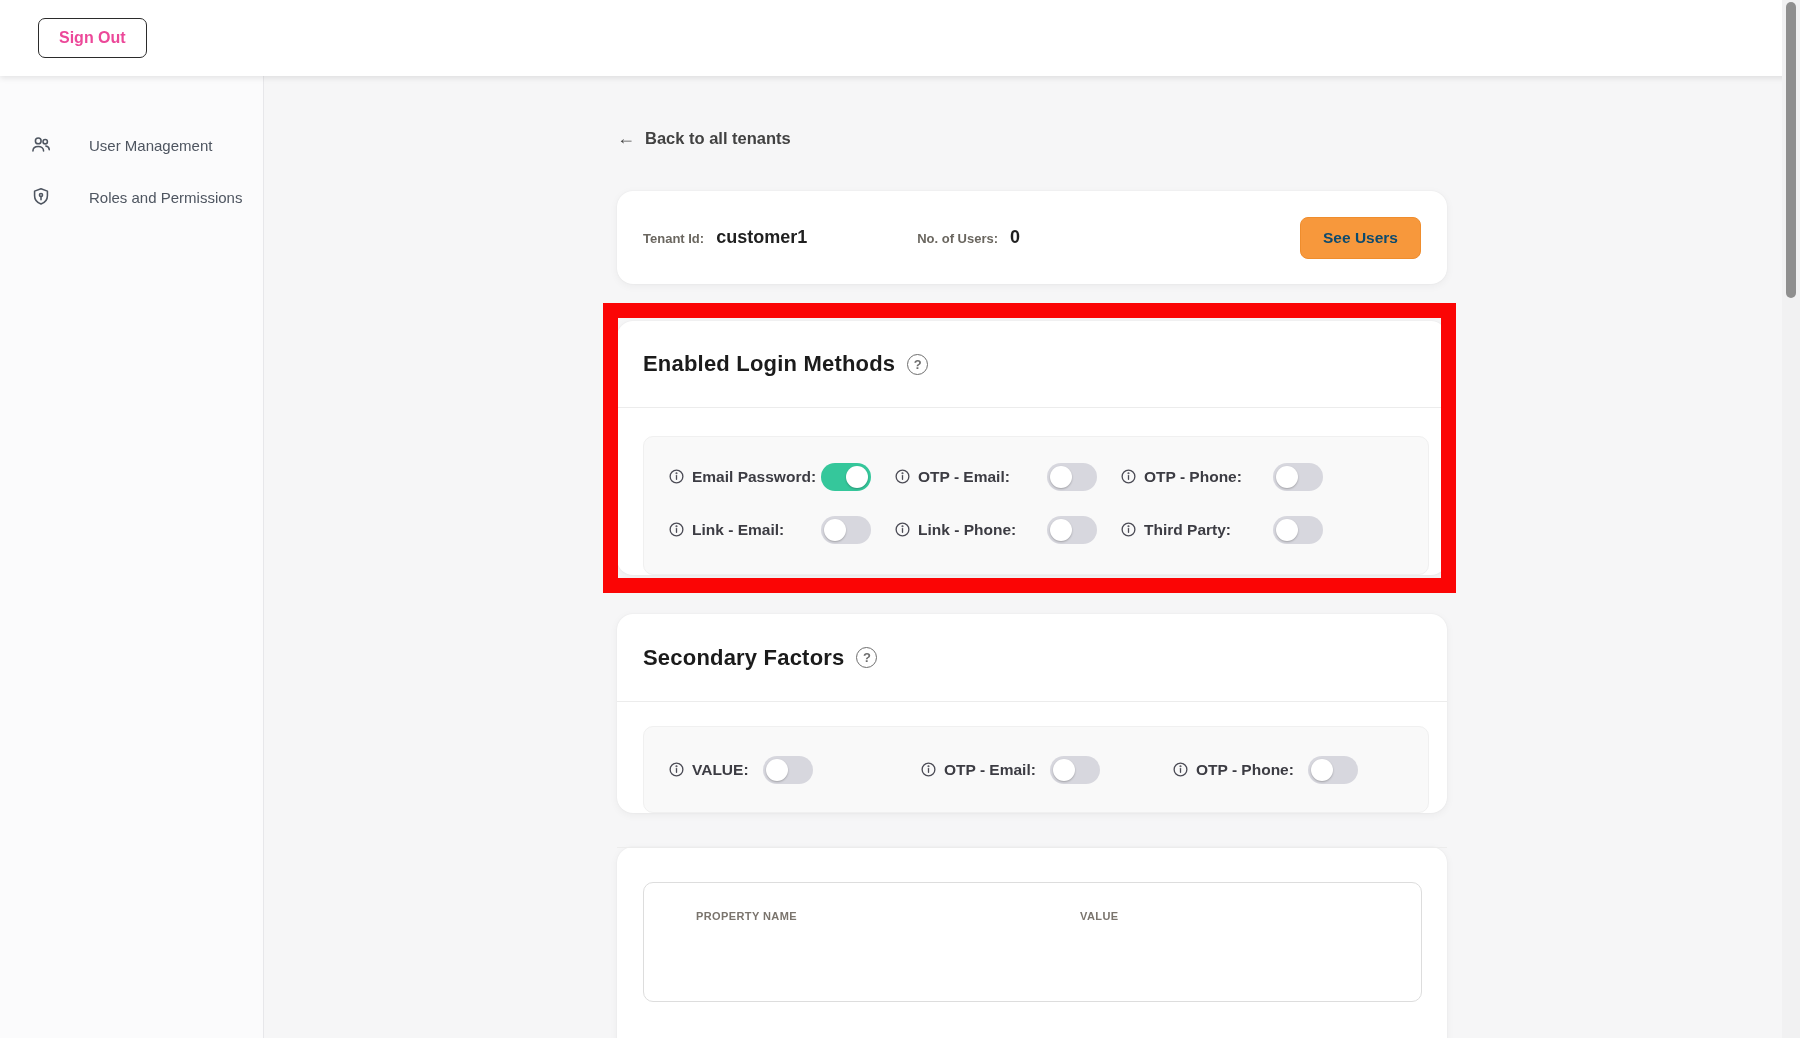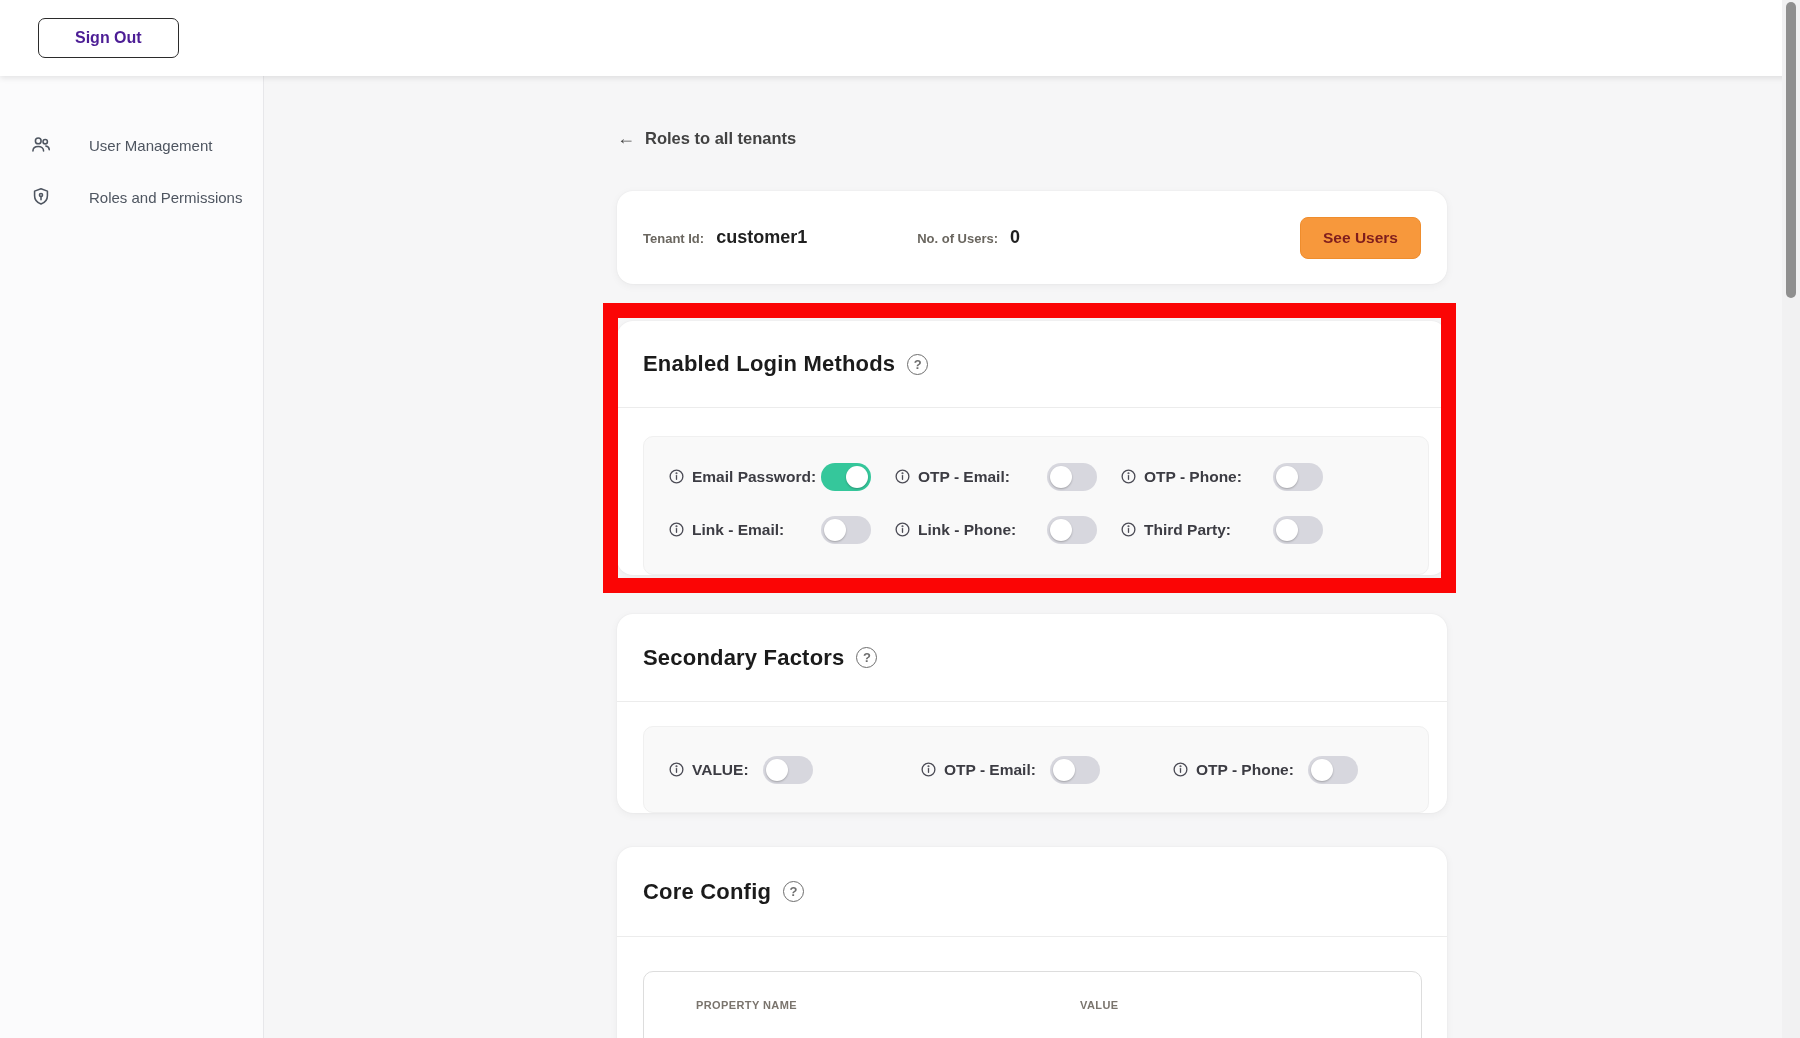--- a/index.html
+++ b/index.html
@@ -14,21 +14,21 @@
   }
   .logo { display:flex; align-items:baseline; font-family:"DejaVu Sans Mono", monospace; font-weight:bold; font-size:33px; letter-spacing:.5px; }
   .logo .super { color:#f7941d; }
   .logo .tokens { color:#161616; position:relative; }
   .logo .lock-accent {
     position:absolute; left:21px; bottom:-4px; width:16px; height:7px;
     border:3px solid #f7941d; border-top:none; border-radius:0 0 7px 7px;
   }
   .signout-btn {
     background:#fff; border:1.5px solid #2b2b2b; border-radius:7px;
-    padding:10px 36px; font-size:16px; font-weight:700; color:#4c1d95; cursor:pointer;
+    padding:10px 20px; font-size:16px; font-weight:700; color:#ec4899; cursor:pointer;
     font-family:"Liberation Sans", sans-serif;
   }
 
   
   .app-body { display:flex; height:962px; }
 
   
   .sidebar { width:264px; background:#fbfbfc; border-right:1px solid #e7e7ea; padding-top:49px; flex-shrink:0; }
   .side-item {
     display:flex; align-items:center; height:40px; margin:0 18px 12px 18px;
@@ -53,21 +53,21 @@
   }
 
   
   .tenant-card { margin-top:42px; height:93px; display:flex; align-items:center; padding:0 26px; }
   .kv { display:flex; align-items:baseline; }
   .kv .k { font-size:13px; font-weight:600; color:#6a665f; margin-right:12px; }
   .kv .v { font-size:18px; font-weight:700; color:#1f1f1f; }
   .kv.users { margin-left:110px; }
   .see-users-btn {
     margin-left:auto; background:#f7983c; border:1px solid #ef8d2d; border-radius:8px;
-    color:#7f1d1d; font-size:15.5px; font-weight:700; padding:11px 22px; cursor:pointer;
+    color:#0c4a6e; font-size:15.5px; font-weight:700; padding:11px 22px; cursor:pointer;
     font-family:"Liberation Sans", sans-serif;
   }
 
   
   .section-card { margin-top:37px; }
   .section-card.secondary { margin-top:39px; }
   .section-card.core { margin-top:34px; height:300px; }
   .section-head { display:flex; align-items:center; padding:0 26px; }
   .section-head.lm { height:86px; }
   .section-head.sf { height:87px; }
@@ -150,21 +150,21 @@
         </svg>
       </span>
       <span class="s-label">Roles and Permissions</span>
     </div>
   </div>
 
   <div class="main">
     <div class="column">
       <span class="back-link">
         <span class="arrow"></span>
-        <span>Roles to all tenants</span>
+        <span>Back to all tenants</span>
       </span>
 
       
       <div class="card tenant-card">
         <div class="kv">
           <span class="k">Tenant Id:</span>
           <span class="v">customer1</span>
         </div>
         <div class="kv users">
           <span class="k">No. of Users:</span>
@@ -334,24 +334,20 @@
             </span>
             <span class="toggle">
                 <span class="knob"></span>
               </span>
           </div>
         </div>
       </div>
 
       
       <div class="card section-card core">
-        <div class="section-head cc">
-          <span class="section-title">Core Config</span>
-          <span class="q-icon"></span>
-        </div>
         <div class="divider"></div>
         <div class="table-box">
           <div class="table-head">
             <span class="th">PROPERTY NAME</span>
             <span class="th">VALUE</span>
           </div>
         </div>
       </div>
 
     </div>

